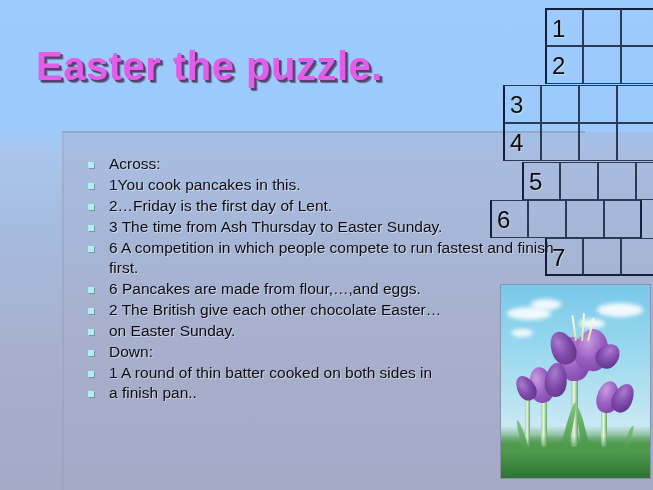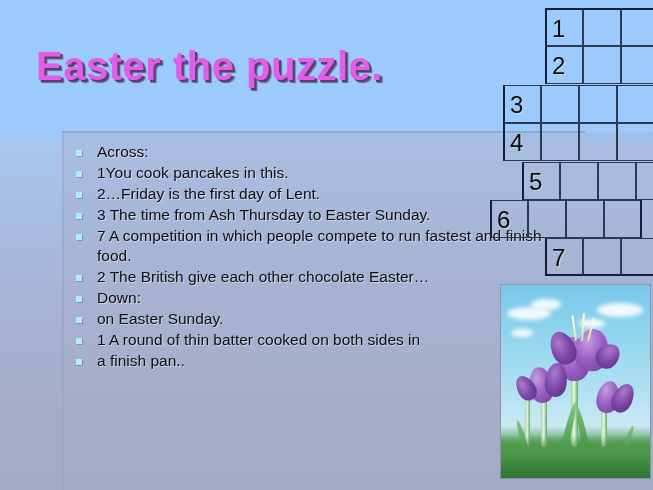--- a/index.html
+++ b/index.html
@@ -61,21 +61,21 @@
     white-space: nowrap;
   }
 
   
   #body-list {
     position: absolute;
     left: 68px;
     top: 138px;
     width: 470px;
     list-style: none;
-    margin: 4px;
+    margin: 16px;
     padding: 0;
   }
   .bullet-row {
     position: relative;
     padding-left: 25px;
     margin: 0 0 0.5px 0;
     font-size: 15.5px;
     line-height: 20.4px;
     color: #0d0d12;
     text-shadow: 1px 1px 0 rgba(255,255,255,0.45);
@@ -191,24 +191,25 @@
   <div id="content-panel"></div>
   <div id="panel-leftedge"></div>
 
   <div id="title">Easter the puzzle.</div>
 
   <ul id="body-list">
       <li class="bullet-row"><span>Across:</span></li>
       <li class="bullet-row"><span>1You cook pancakes in this.</span></li>
       <li class="bullet-row"><span>2…Friday is the first day of Lent.</span></li>
       <li class="bullet-row"><span>3 The time from Ash Thursday to Easter Sunday.</span></li>
-      <li class="bullet-row"><span>7 A competition in which people compete to run fastest and finish</span><span class="cont">food.</span></li>
+      <li class="bullet-row"><span>6 A competition in which people compete to run fastest and finish</span><span class="cont">first.</span></li>
+      <li class="bullet-row"><span>6 Pancakes are made from flour,…,and eggs.</span></li>
       <li class="bullet-row"><span>2 The British give each other chocolate Easter…</span></li>
+      <li class="bullet-row"><span>on Easter Sunday.</span></li>
       <li class="bullet-row"><span>Down:</span></li>
-      <li class="bullet-row"><span>on Easter Sunday.</span></li>
       <li class="bullet-row"><span>1 A round of thin batter cooked on both sides in</span></li>
       <li class="bullet-row"><span>a finish pan..</span></li>
     </ul>
 
   <div id="crossword">
       <div class="xw-cell thick-top thick-left" style="left: 545px; top: 8px; width: 38px; height: 38px;">
         <span class="xw-num">1</span>
       </div>
       <div class="xw-cell thick-top" style="left: 583px; top: 8px; width: 38px; height: 38px;"></div>
       <div class="xw-cell thick-top thick-right" style="left: 621px; top: 8px; width: 38px; height: 38px;"></div>

